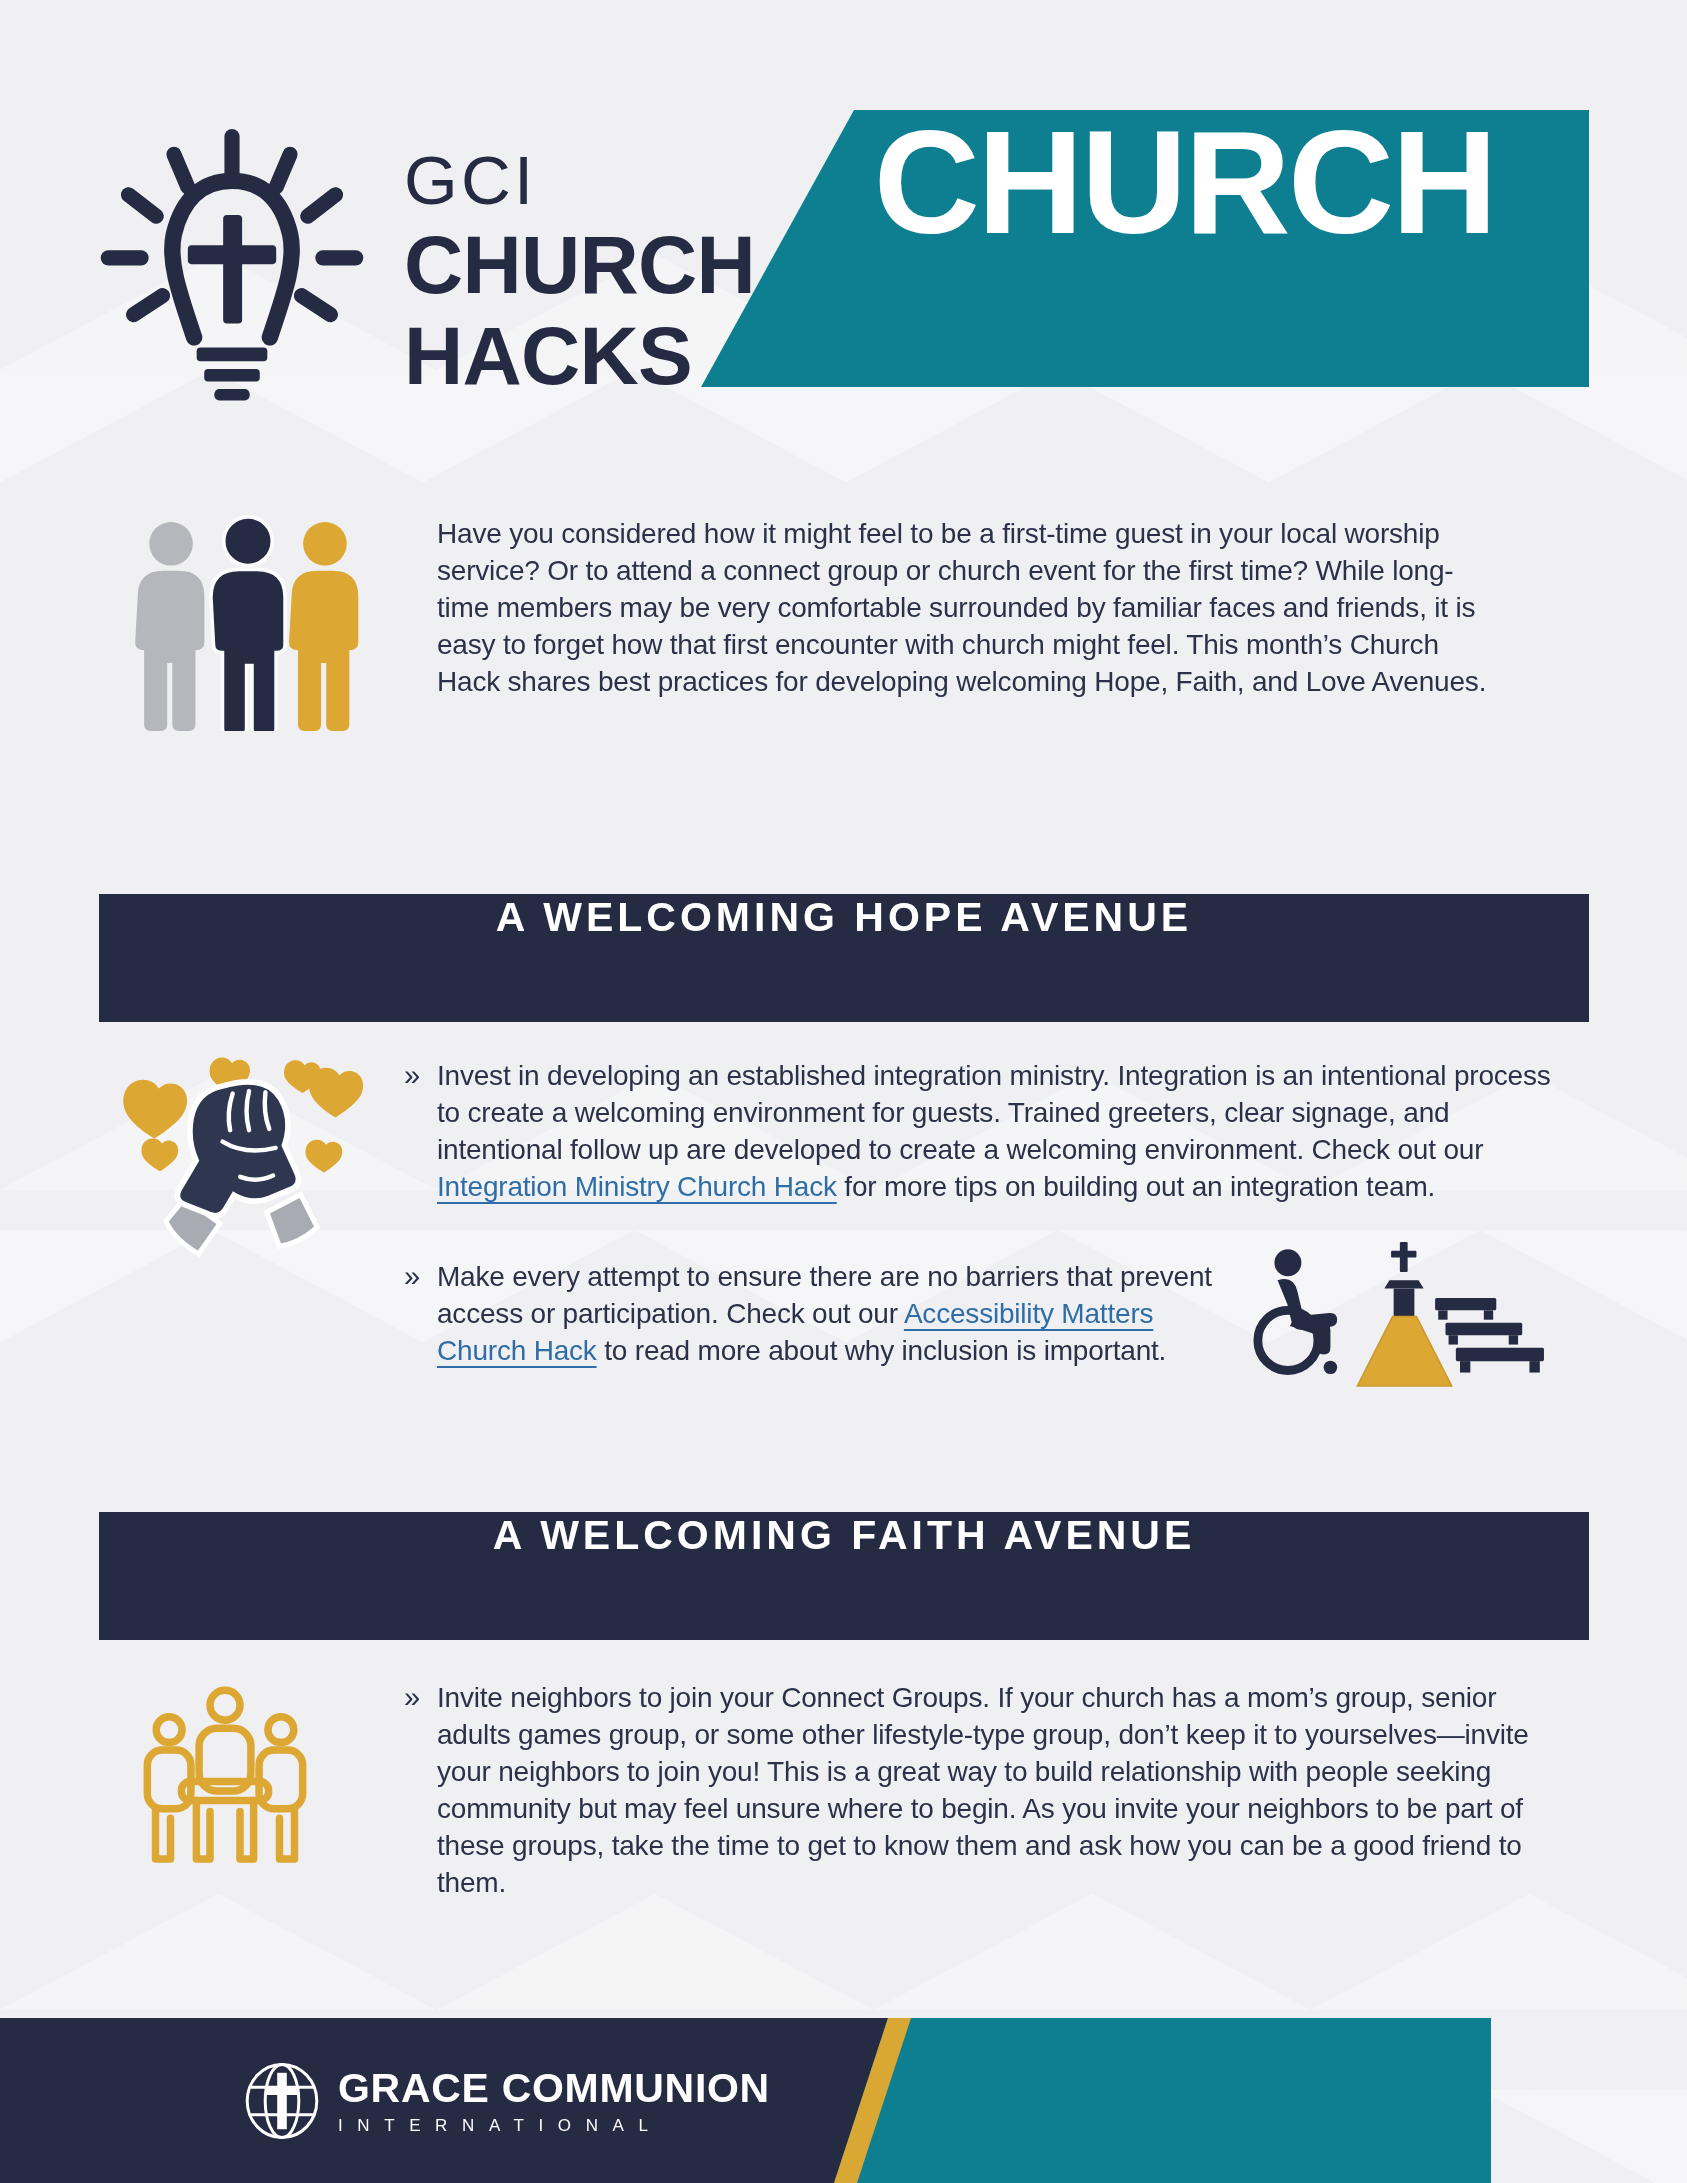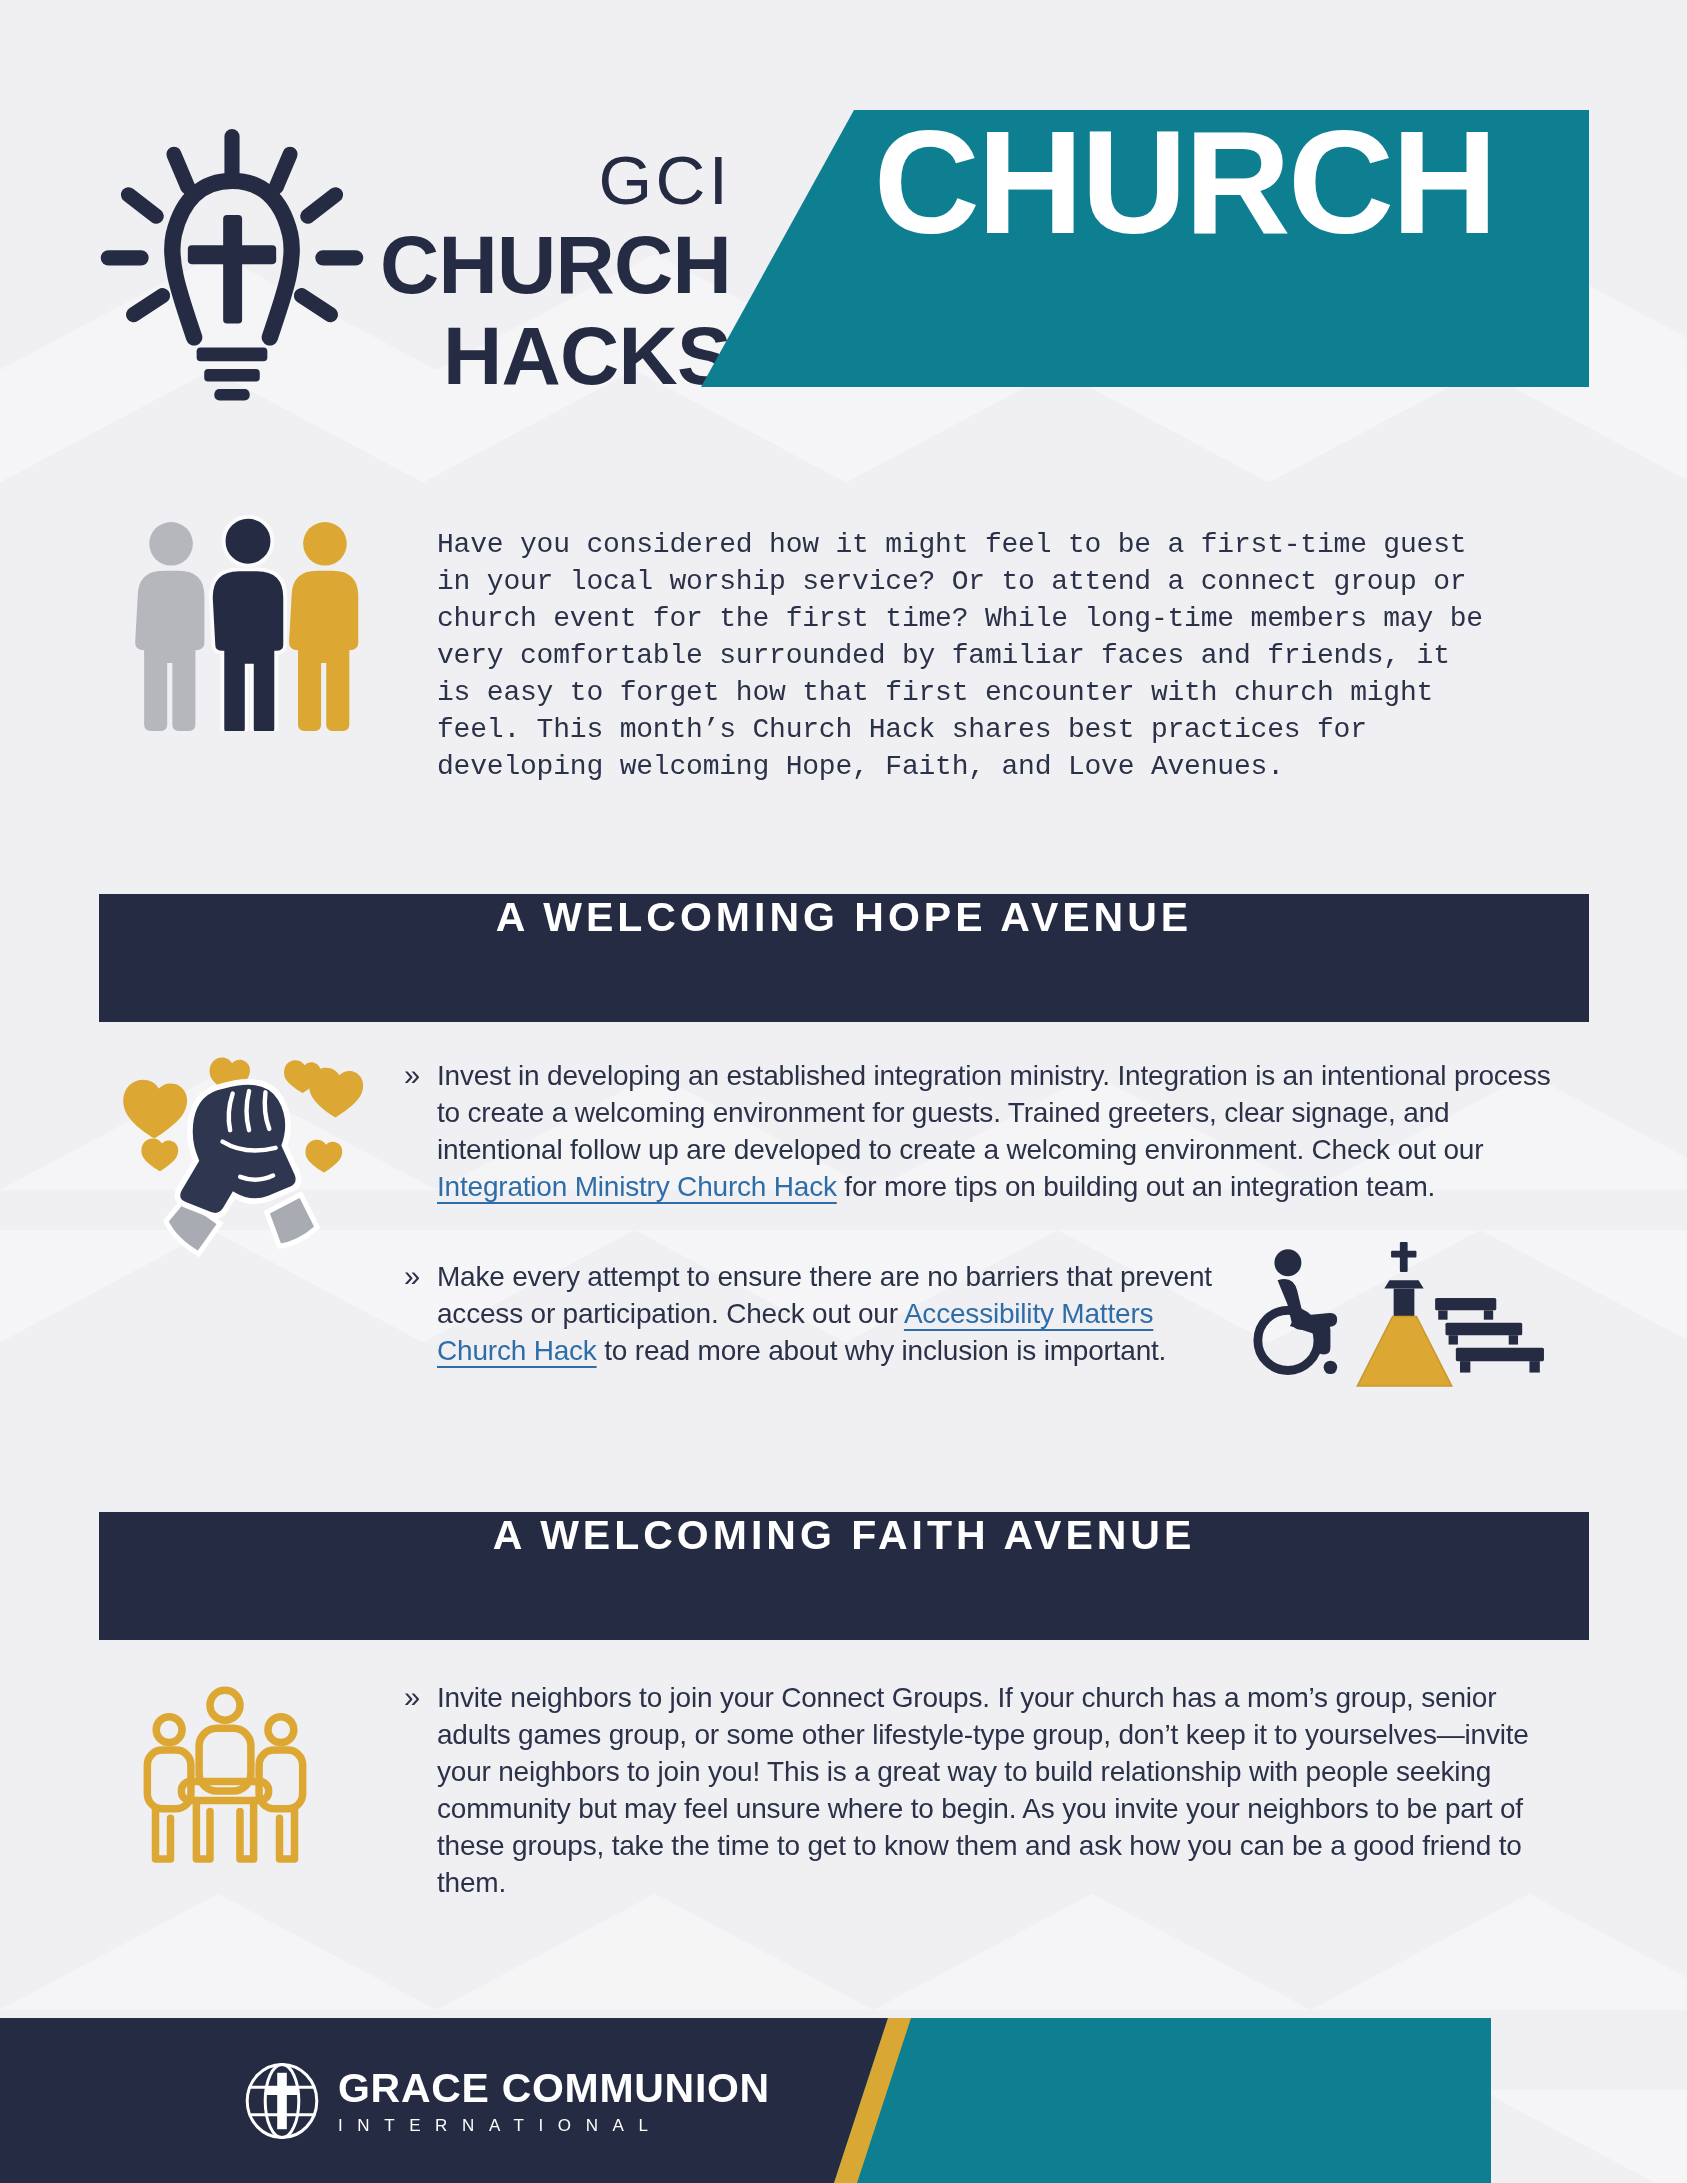--- a/index.html
+++ b/index.html
@@ -11,36 +11,36 @@
     background-color:#fbfbfc;
     background-image:
       conic-gradient(from 118deg at 50% 0%, rgba(208,210,218,0.16) 0 124deg, transparent 124deg),
       conic-gradient(from 298deg at 50% 100%, rgba(208,210,218,0.12) 0 124deg, transparent 124deg);
     background-size:423px 860px, 437px 820px;
     background-position:0 370px, 218px 370px;
   }
   
   .logo-lockup{position:absolute;left:93px;top:119px;display:flex;align-items:flex-start;}
   .logo-bulb{width:278px;height:284px;}
-  .logo-words{margin-left:9px;padding-top:26.5px;line-height:1;color:#252b42;text-align:right;}
+  .logo-words{margin-left:33px;padding-top:26.5px;line-height:1;color:#252b42;}
   .logo-gci{font-size:69px;font-weight:500;letter-spacing:3.3px;}
   .logo-church,.logo-hacks{font-size:82px;font-weight:800;letter-spacing:-0.7px;margin-top:9.3px;}
   .tealbanner{
     position:absolute;left:701px;top:110px;width:888px;height:277px;
     background:#0e7f91;
     clip-path:polygon(153px 0, 100% 0, 100% 100%, 0 100%);
     color:#ffffff;text-align:center;padding-left:0;
   }
   .tealbanner .l1{margin-top:25px;margin-left:99px;font-size:81px;font-weight:800;letter-spacing:0.7px;line-height:1;}
   .tealbanner .l2{margin-left:79px;font-size:147px;font-weight:800;letter-spacing:-2.6px;line-height:0.98;}
   
   .intro-icon{position:absolute;left:109px;top:513px;width:278px;height:218px;}
   .intro-text{
-    position:absolute;left:437px;top:526px;width:1059px;
-    font-size:28px;line-height:37px;color:#2b3148;letter-spacing:-0.2px;font-weight:500;font-family:Liberation Mono, monospace;
+    position:absolute;left:437px;top:515px;width:1059px;
+    font-size:28px;line-height:37px;color:#2b3148;letter-spacing:-0.2px;font-weight:500;
   }
   
   .section-banner{
     position:absolute;left:99px;width:1490px;height:128px;
     background:#252b42;color:#ffffff;
     display:flex;align-items:flex-start;justify-content:center;
     font-size:41px;font-weight:800;letter-spacing:4px;
   }
   #hope-banner{top:894px;}
   #faith-banner{top:1512px;}

